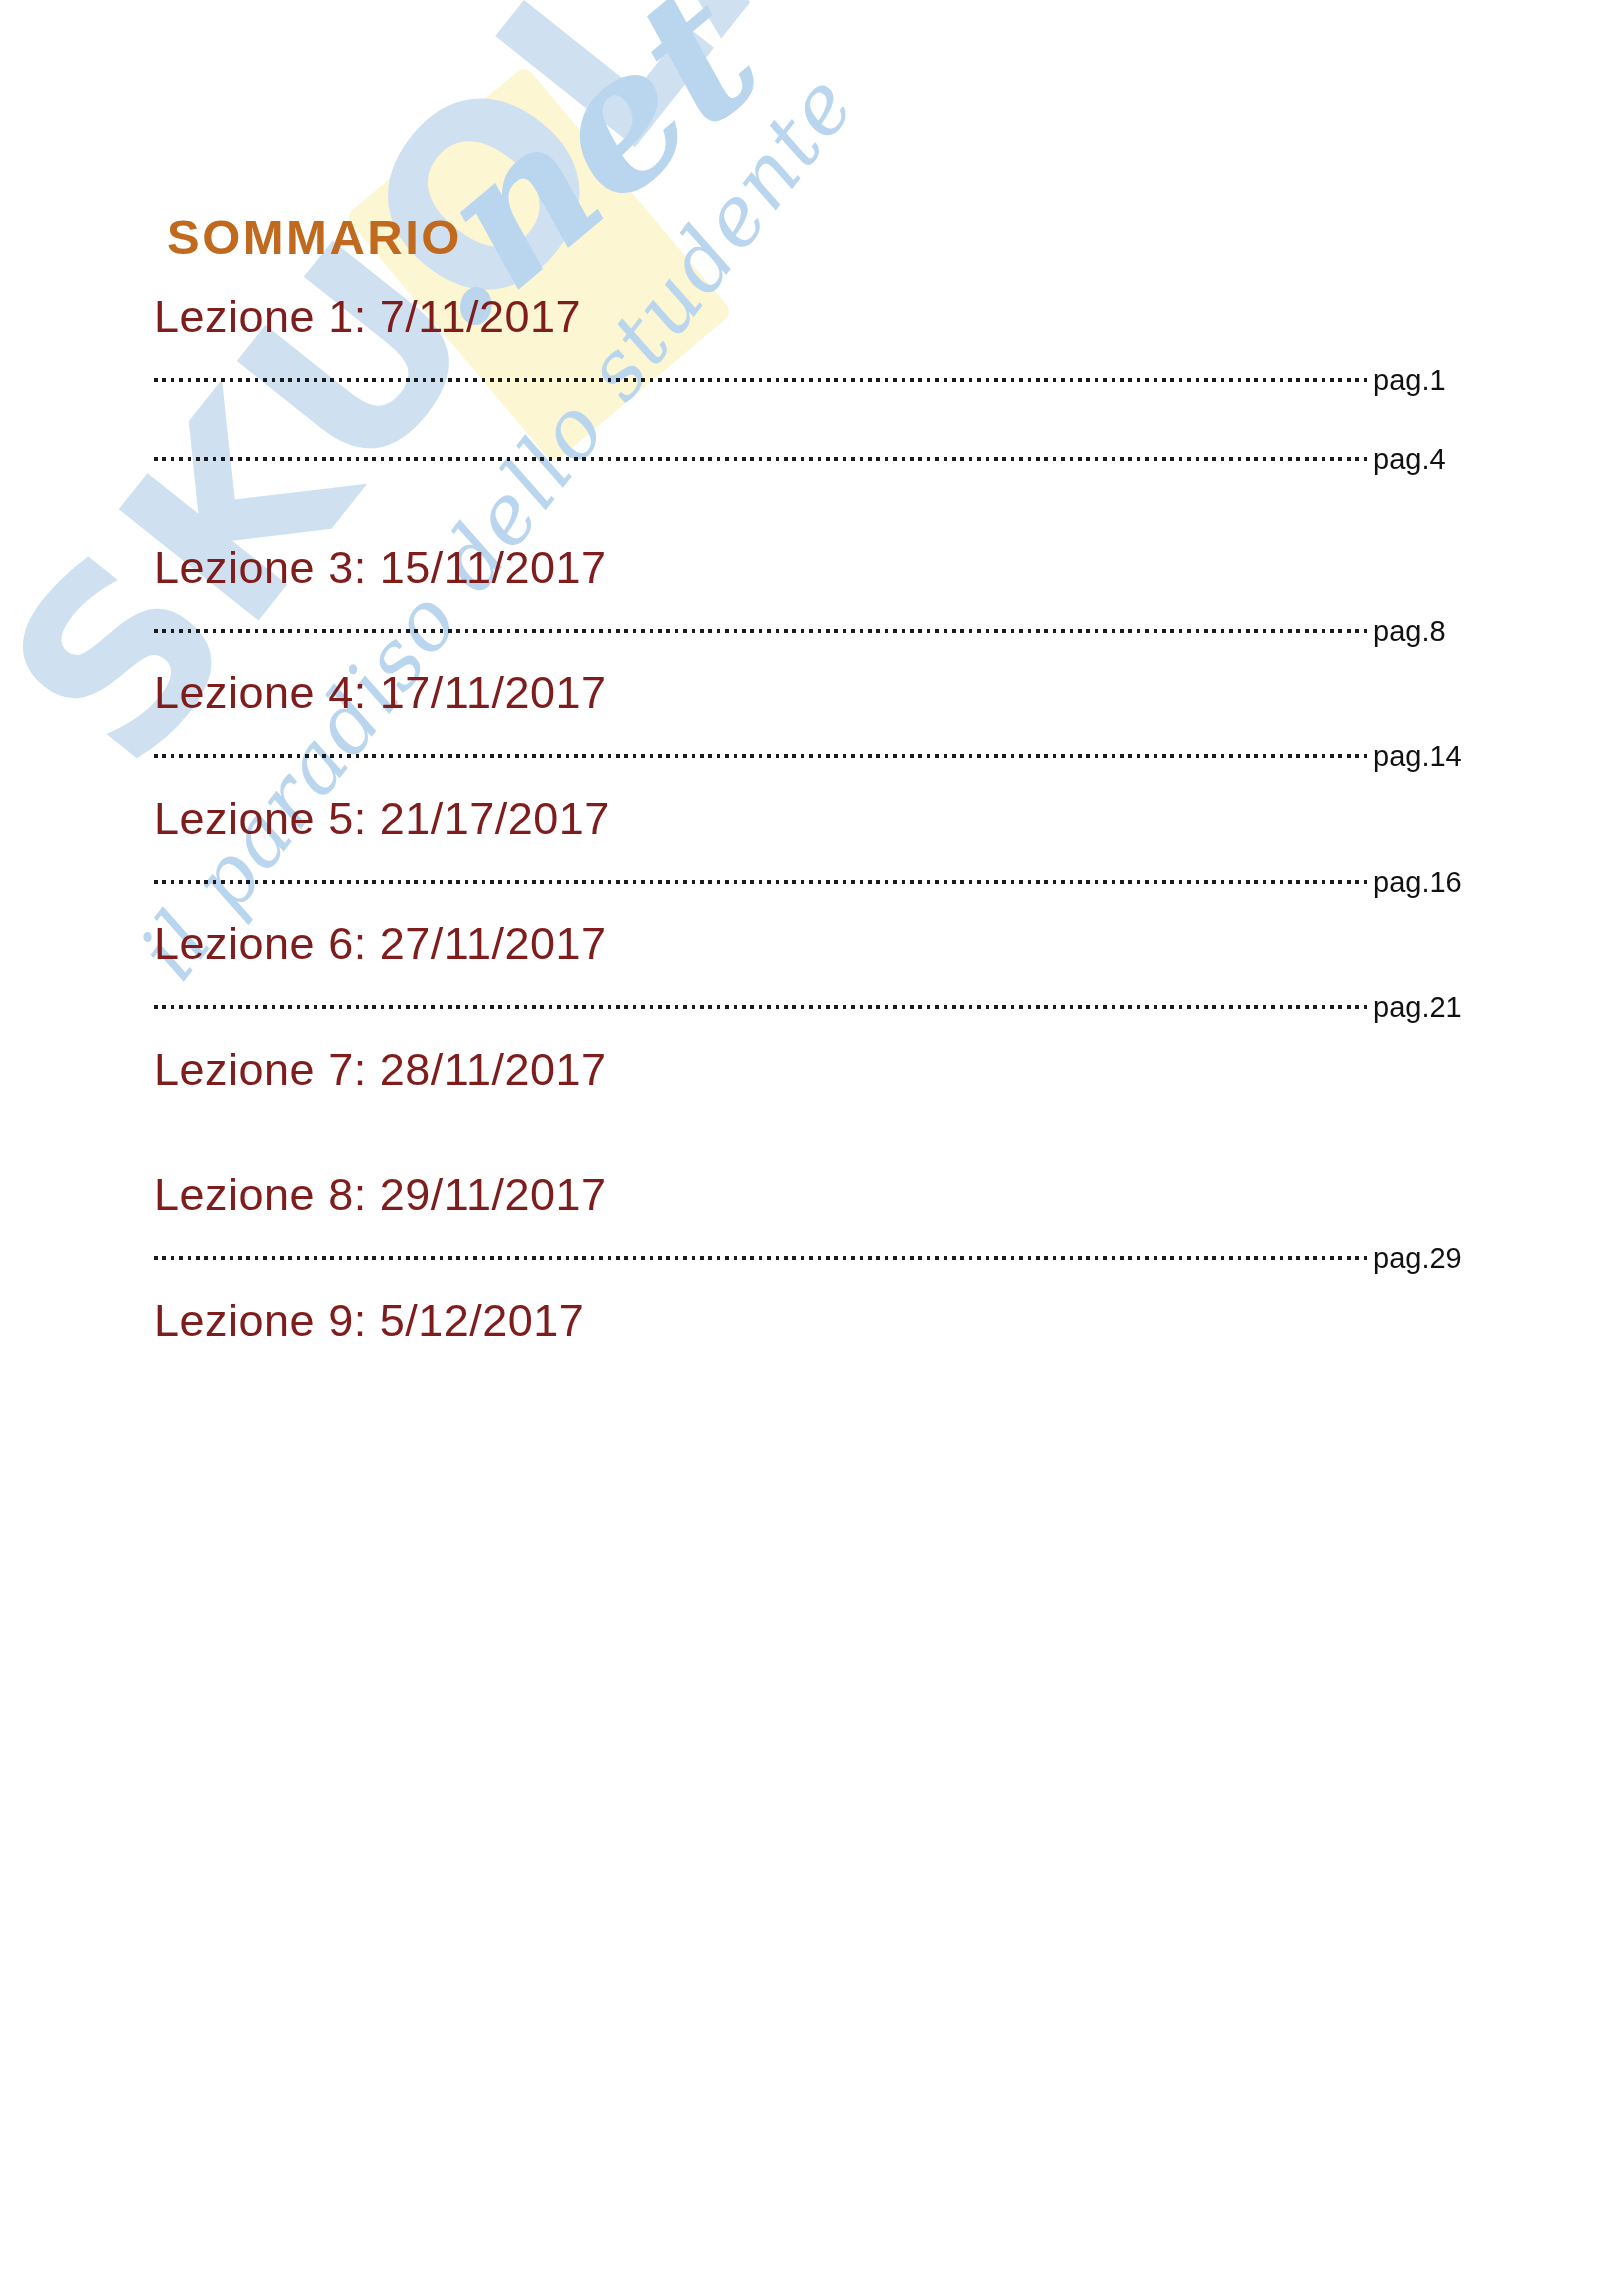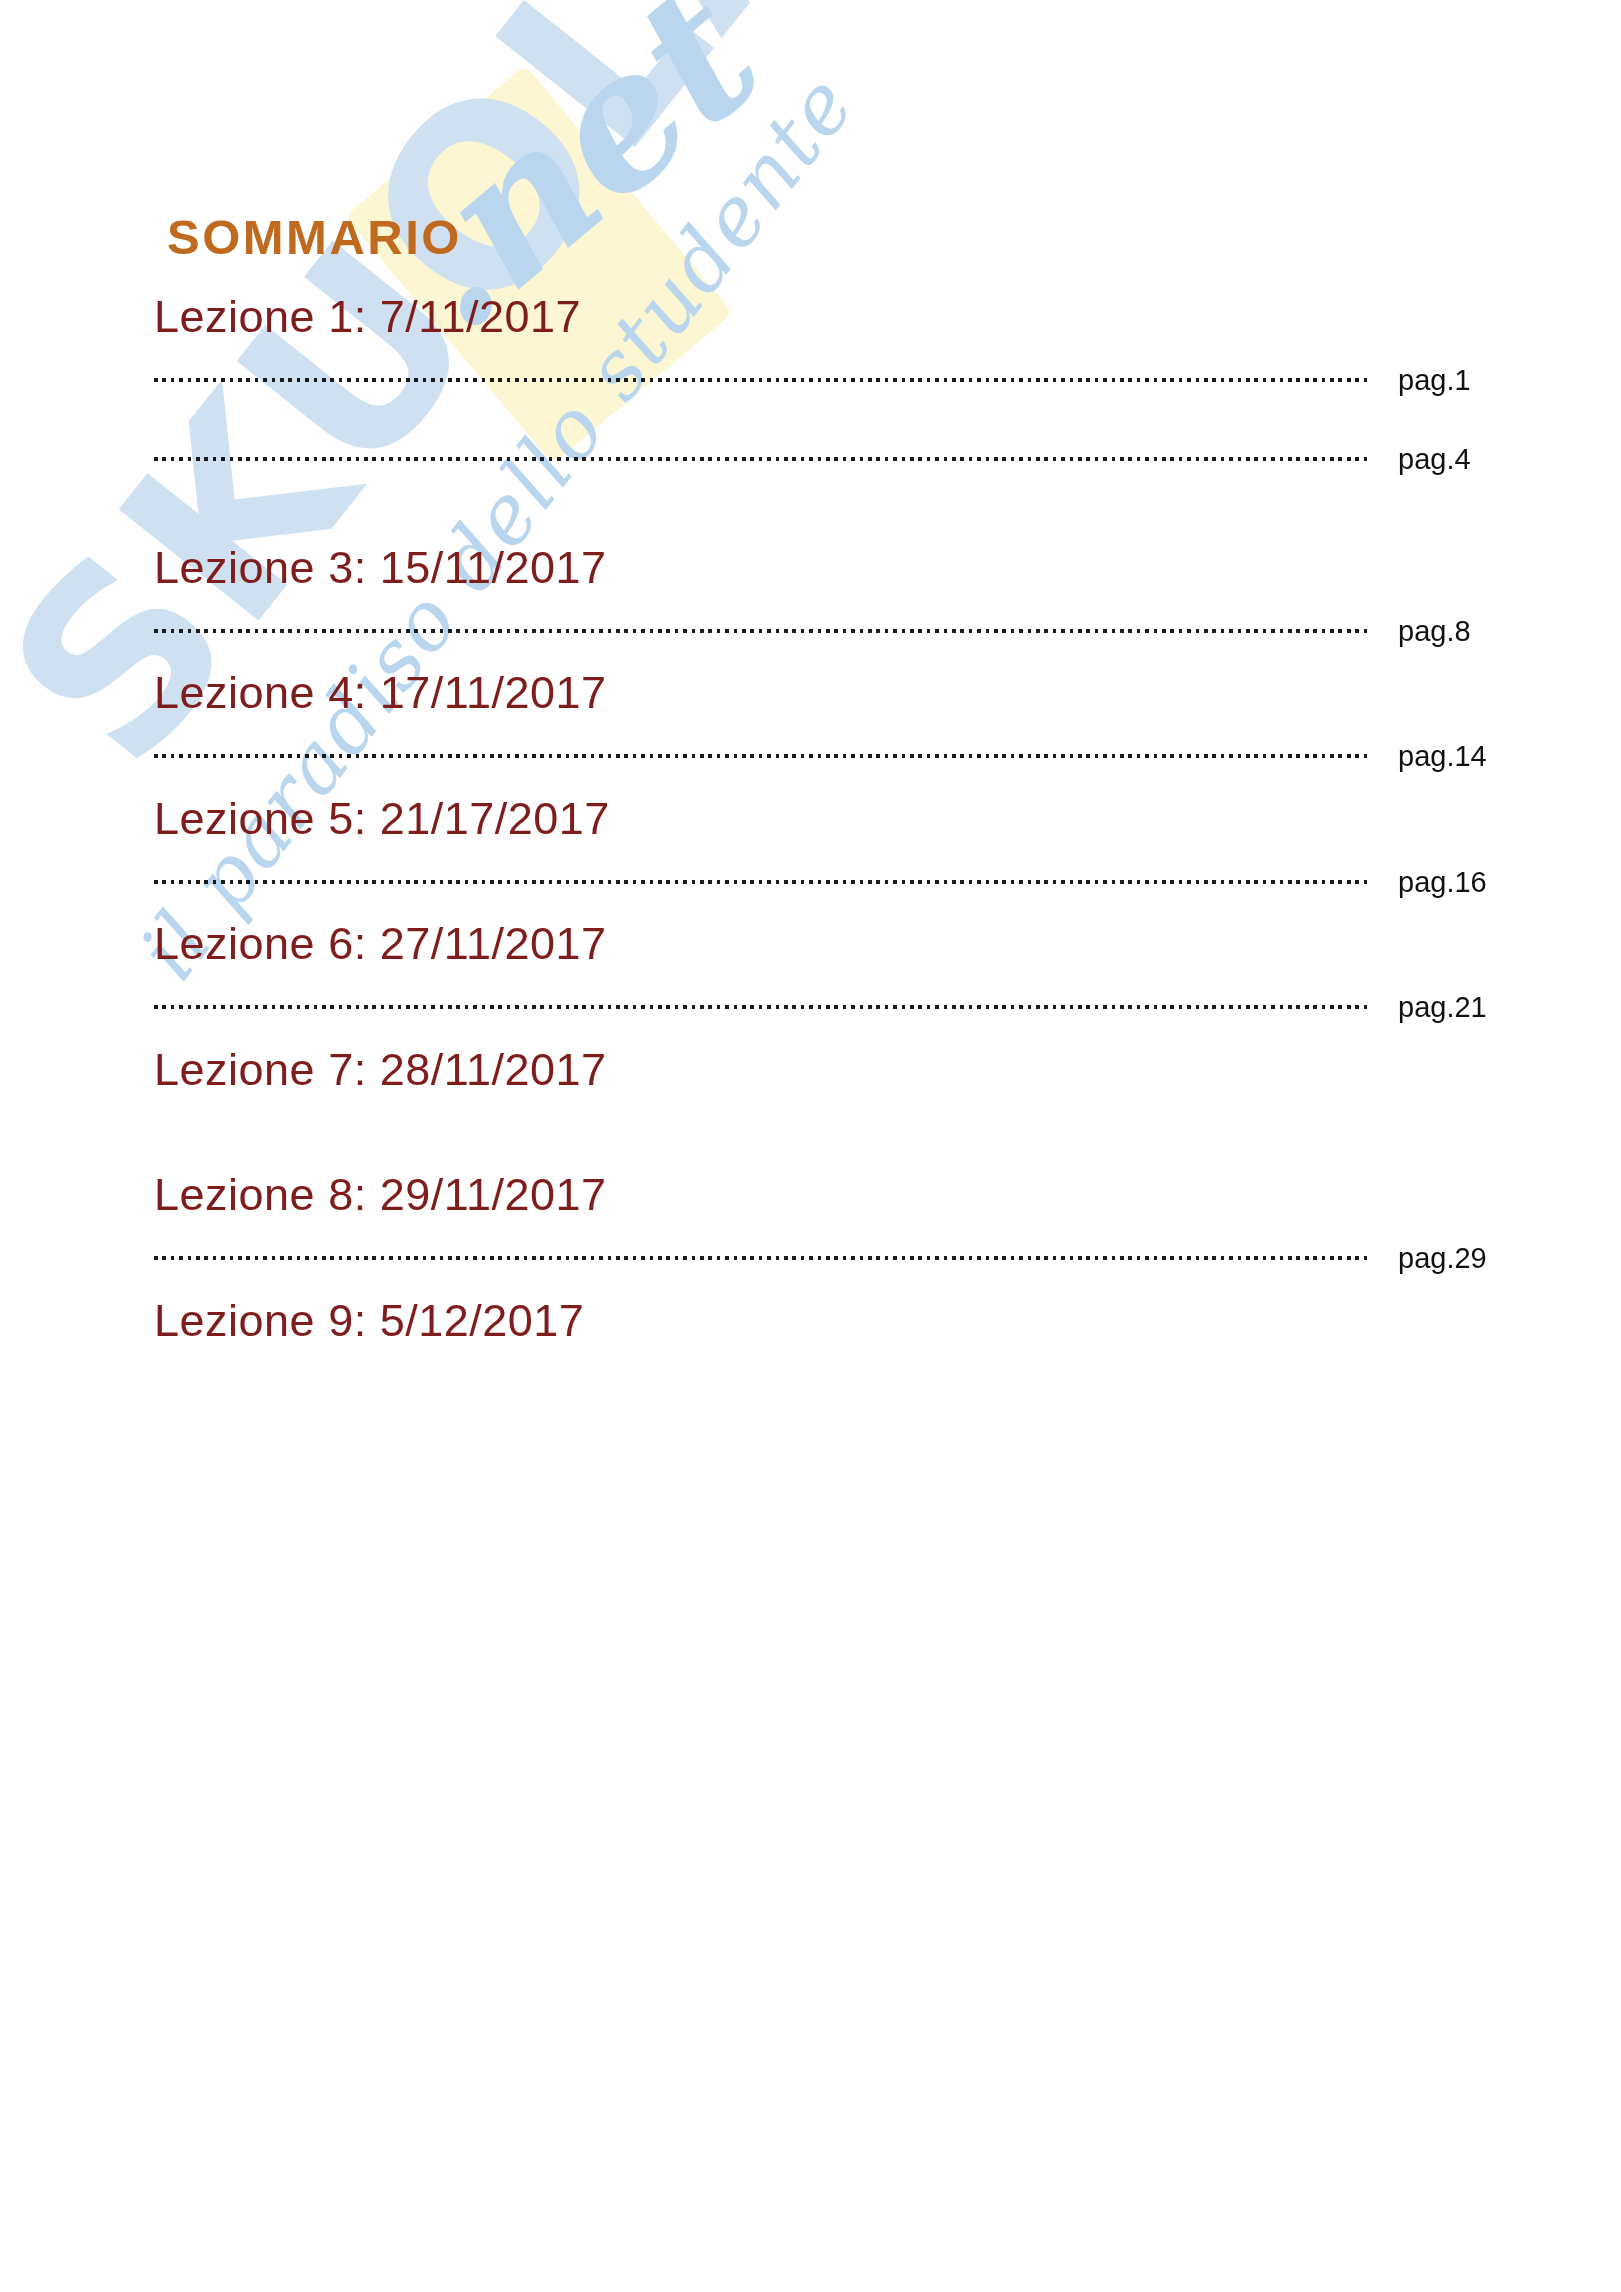--- a/index.html
+++ b/index.html
@@ -66,21 +66,21 @@
     display: flex;
     align-items: center;
   }
   .dots {
     width: 1218px;
     height: 3.9px;
     background-image: repeating-linear-gradient(to right,
       #1b1b1b 0px, #1b1b1b 3.7px, transparent 3.7px, transparent 8.4px);
   }
   .pagenum {
-    margin-left: 26px;
+    margin-left: 1px;
     font-size: 29px;
     line-height: 33px;
     color: #111111;
     white-space: nowrap;
   }
 </style>
 </head>
 <body>
 
 <div class="page">

